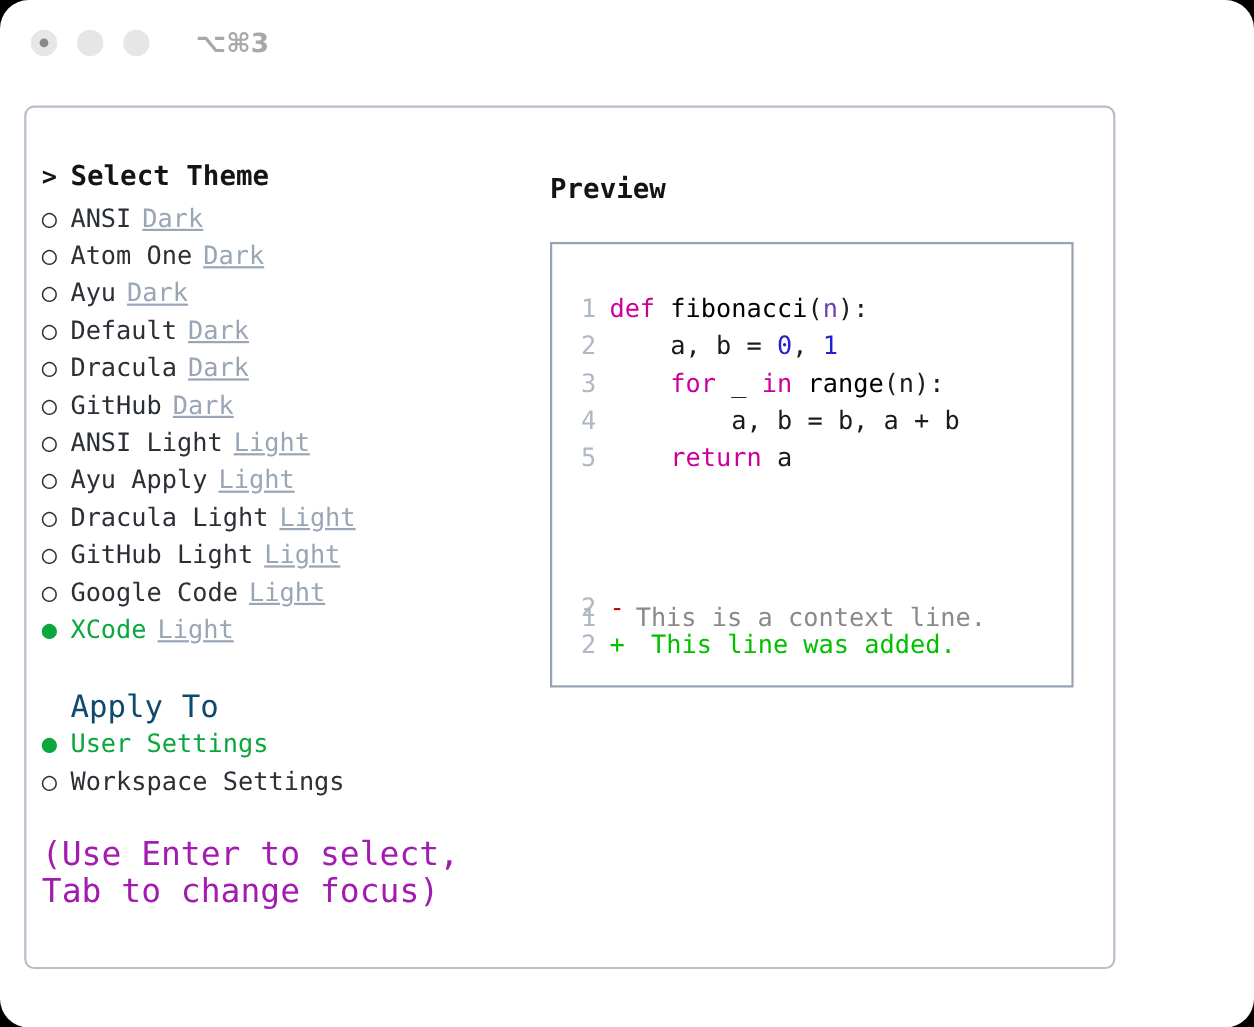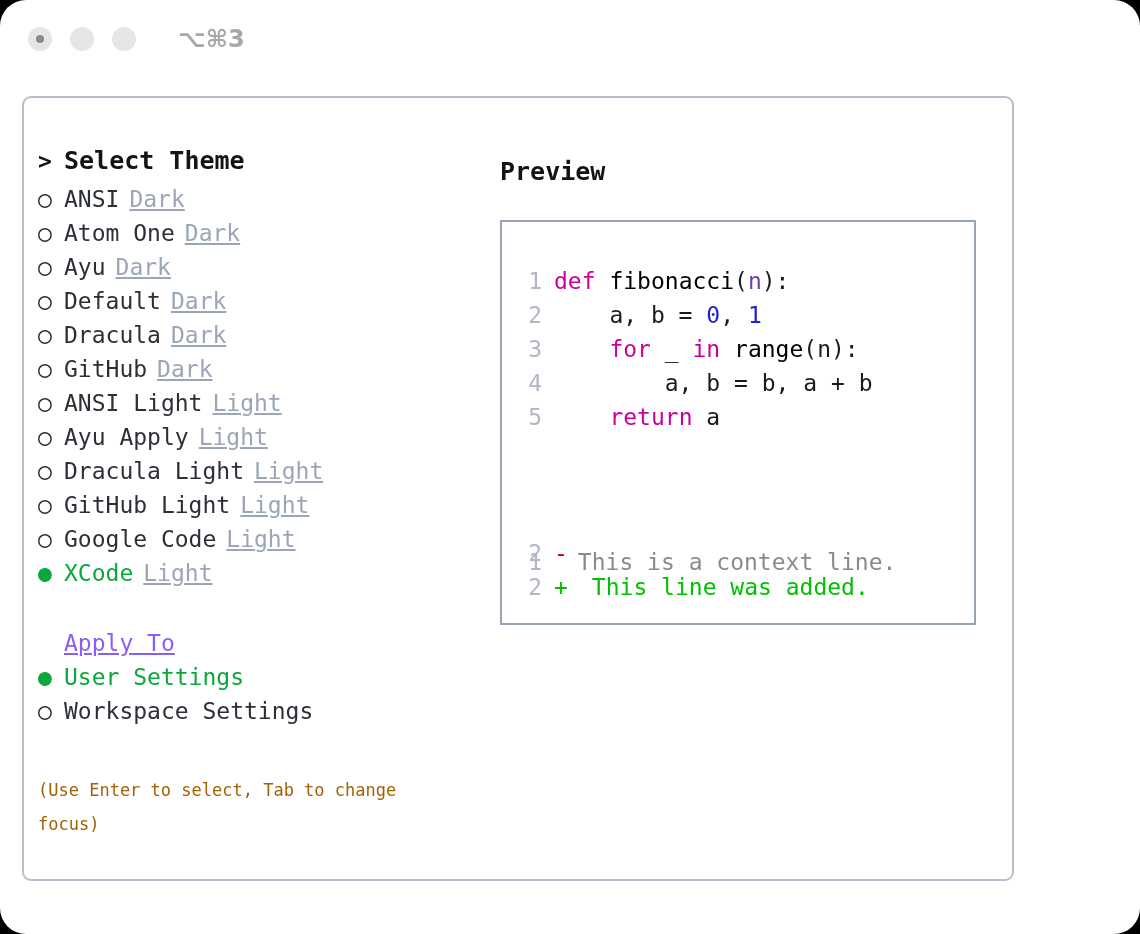--- a/index.html
+++ b/index.html
@@ -122,31 +122,30 @@
 
   .label { color: #2b2f36; }
   .label.selected { color: #0aa83c; }
   .tag {
     color: #9aa5b5;
     margin-left: 10px;
     text-decoration: underline;
   }
 
   .group-title {
-    color: #8b5cf6;
-    font-size: 23px;
-    text-decoration: underline;
+    color: #0c4a6e;
+    font-size: 28px;
   }
 
   .spacer-lg { height: 36px; }
 
   .hint {
-    margin-top: 45px;
-    color: #a16207;
-    font-size: 17px;
+    margin-top: 32px;
+    color: #a21caf;
+    font-size: 30px;
     line-height: 34px;
     width: 412px;
   }
 
   
   .right-col {
     position: absolute;
     left: 476px;
     top: 59px;
     width: 500px;

